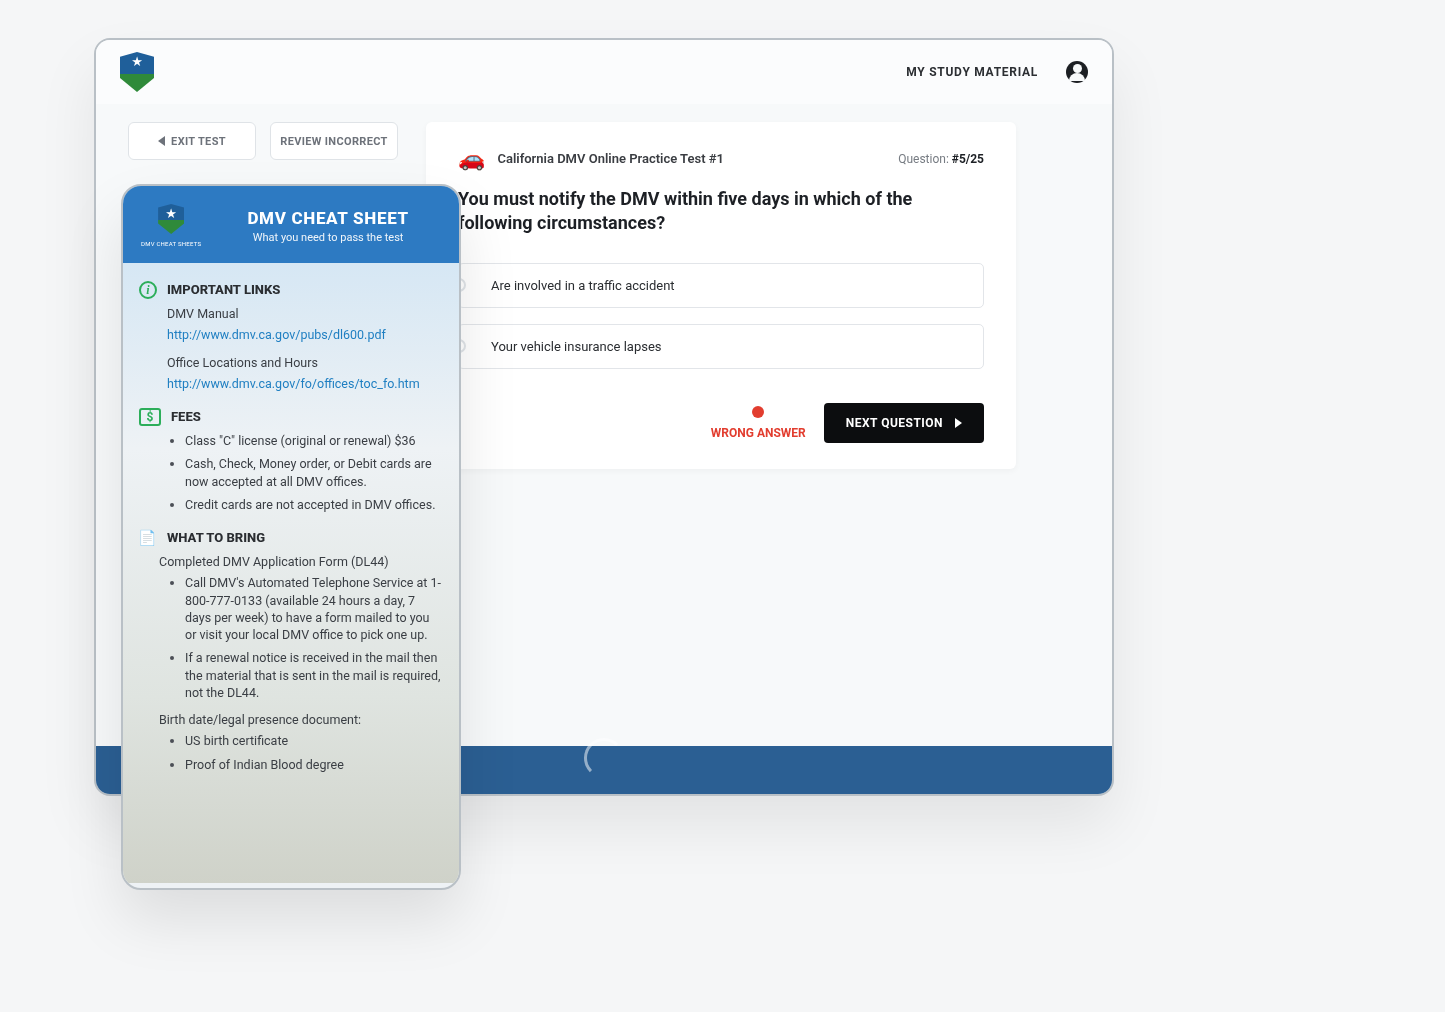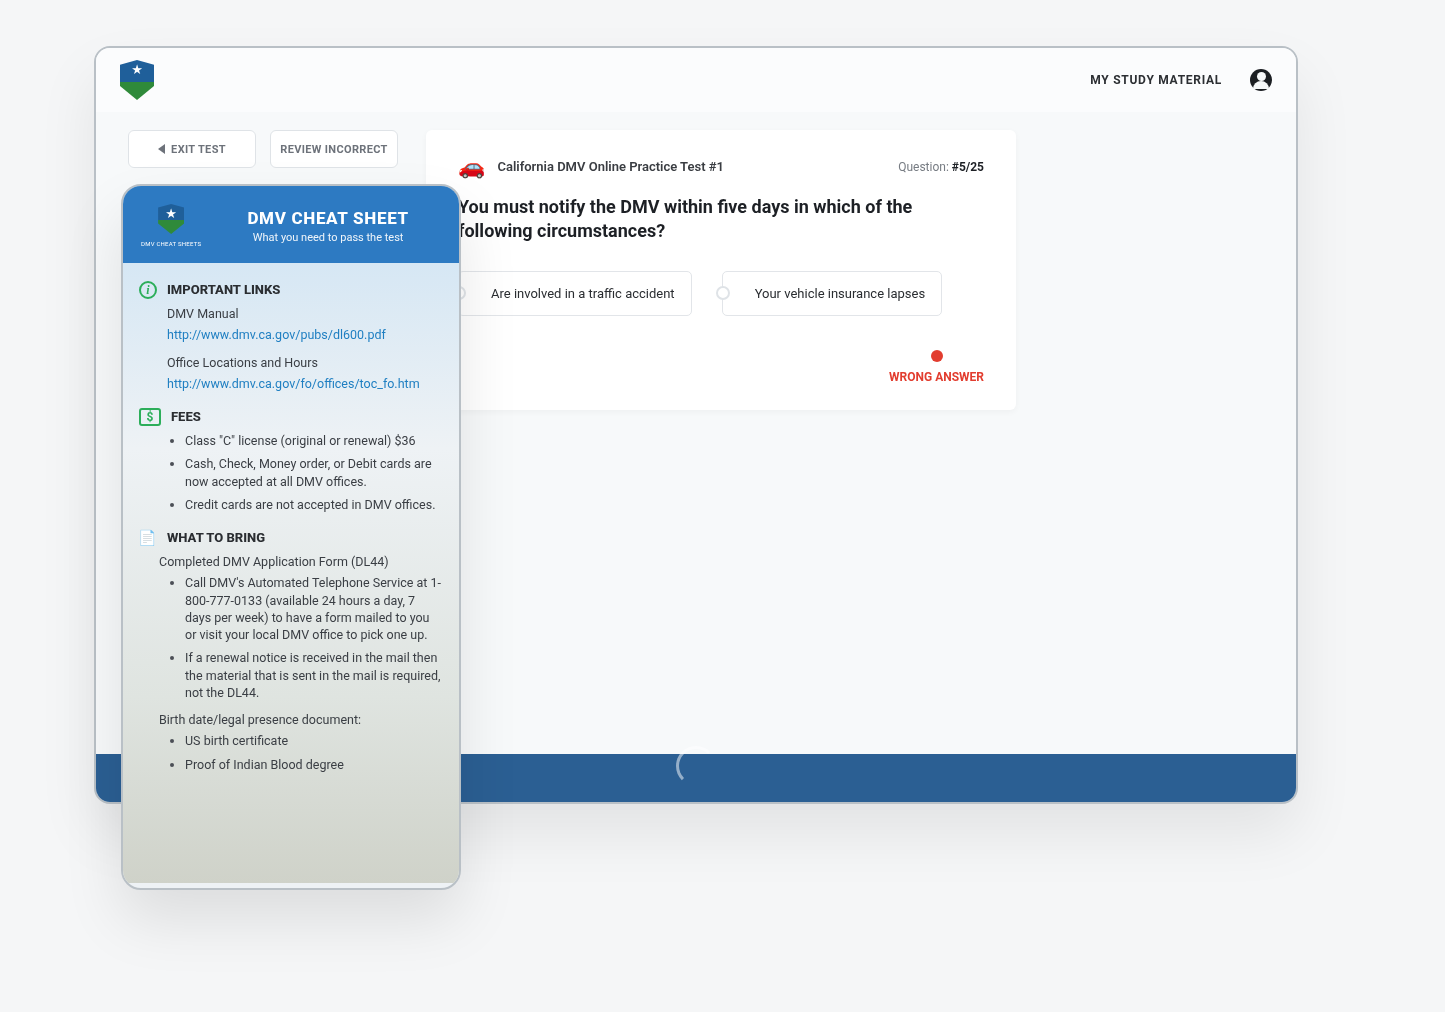--- a/index.html
+++ b/index.html
@@ -7,22 +7,22 @@
     font-family: -apple-system, BlinkMacSystemFont, "Segoe UI", Roboto, Arial, sans-serif;
     background: #f5f6f7;
     width: 1445px;
     height: 1012px;
     position: relative;
     overflow: hidden;
   }
   .desktop-frame {
     position: absolute;
     left: 94px;
-    top: 46px;
-    width: 1204px;
+    top: 38px;
+    width: 1020px;
     height: 758px;
     background: #f7f9fa;
     border: 2px solid #b9c0c6;
     border-radius: 16px;
     overflow: hidden;
     box-shadow: 0 30px 60px rgba(0,0,0,0.08);
   }
   .topbar {
     height: 64px;
     display: flex;
@@ -63,21 +63,21 @@
     width: 590px; background:#fff; border-radius:6px;
     padding: 24px 32px 26px; box-shadow: 0 2px 6px rgba(0,0,0,.04);
   }
   .qc-head { display:flex; align-items:center; justify-content:space-between; margin-bottom:16px;}
   .qc-title-wrap { display:flex; align-items:center; gap:12px; }
   .car-ico { font-size:22px; color:#3fbf7f; }
   .qc-title { font-size:13px; font-weight:600; color:#3a3d42; }
   .qc-meta { font-size:12px; color:#777c83; }
   .qc-meta b { color:#1d2025; font-weight:700; }
   .question { font-size:18px; font-weight:700; color:#1d2025; line-height:1.33; margin-bottom:28px; }
-  .answers { display:flex; flex-direction:row; gap:30px; margin-bottom:34px;}
+  .answers { display:flex; flex-direction:column; gap:16px; margin-bottom:34px;}
   .answer {
     position:relative; border:1px solid #e2e5e9; border-radius:5px;
     padding: 14px 16px 14px 32px; font-size:13px; color:#2a2d31;
   }
   .answer .dot {
     position:absolute; left:-7px; top:50%; transform:translateY(-50%);
     width:14px; height:14px; border-radius:50%; background:#fff;
     border:2px solid #dfe3e7;
   }
   .answer.wrong { border-color:#e23d2f; }
@@ -182,20 +182,24 @@
           <span class="dot"></span>
           <span>Your vehicle insurance lapses</span>
         </div>
       </div>
 
       <div class="qc-foot">
         <span class="wrong-label">
           <span class="rd"></span>
           <span>WRONG ANSWER</span>
         </span>
+        <div class="next-btn">
+          <span>NEXT QUESTION</span>
+          <span class="tri-right"></span>
+        </div>
       </div>
     </div>
   </div>
 
   <div class="footer-bar"></div>
 </div>
 
 <div class="mobile-frame">
   <div class="cs-hero">
     <div class="cs-logo-wrap">

